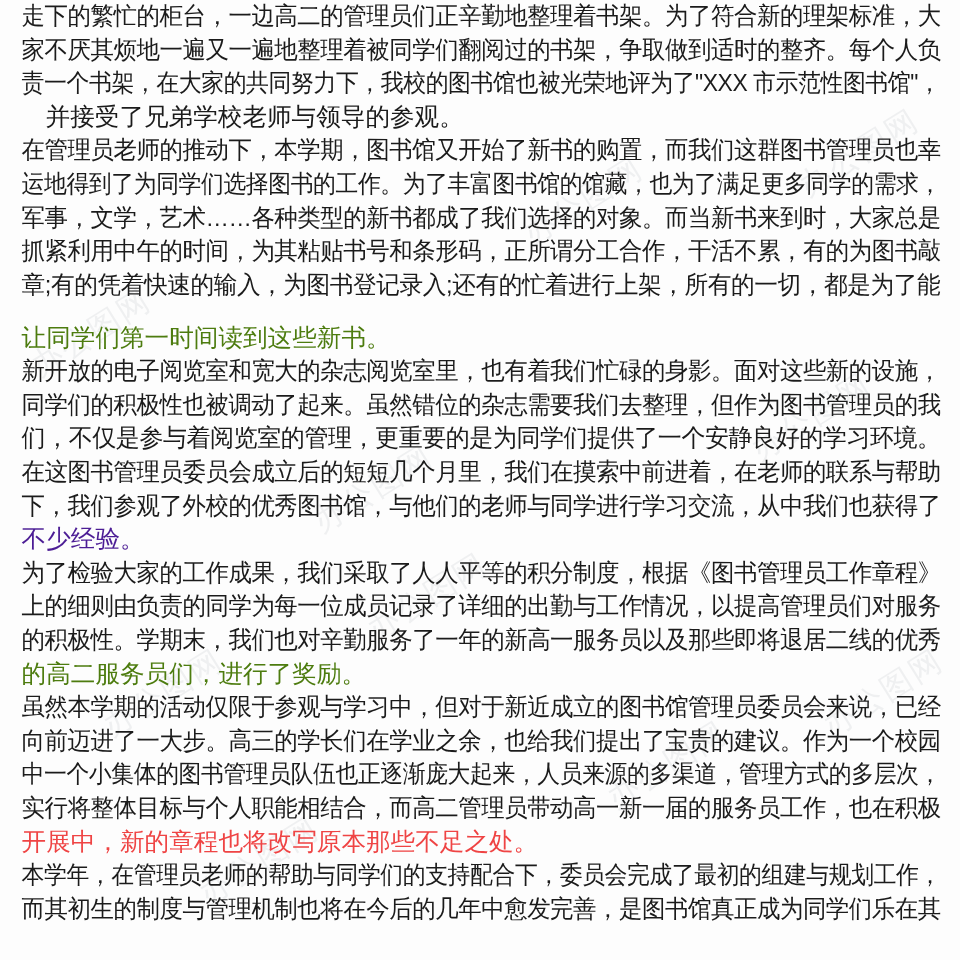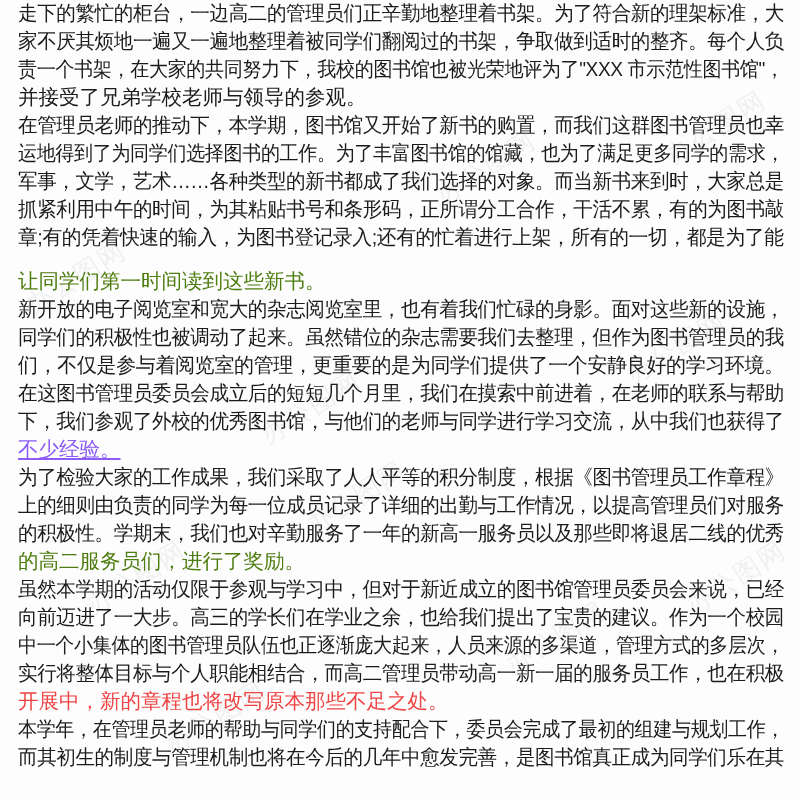--- a/index.html
+++ b/index.html
@@ -69,36 +69,36 @@
     <span class="wm" style="left: 20px; top: 260px; color: rgba(120, 125, 135, 0.1);">办公图网</span>
   </div>
 
   <div id="doc-body">
 
     
 
     <div class="doc-line tight" style="color: rgb(27, 27, 27); display: inline-block; transform-origin: left center; transform: scaleX(0.9527); width: 804px;">走下的繁忙的柜台，一边高二的管理员们正辛勤地整理着书架。为了符合新的理架标准，大</div>
     <div class="doc-line tight" style="color: rgb(27, 27, 27); display: inline-block; transform-origin: left center; transform: scaleX(0.9527); width: 804px;">家不厌其烦地一遍又一遍地整理着被同学们翻阅过的书架，争取做到适时的整齐。每个人负</div>
     <div class="doc-line tight" style="color: rgb(27, 27, 27); display: inline-block; transform-origin: left center; transform: scaleX(0.9307); width: 823px;">责一个书架，在大家的共同努力下，我校的图书馆也被光荣地评为了"XXX 市示范性图书馆"，</div>
-    <div class="doc-line" style="color: rgb(27, 27, 27);">并接受了兄弟学校老师与领导的参观。</div>
+    <div class="doc-line" style="color: rgb(27, 27, 27); margin-left: 20px;">并接受了兄弟学校老师与领导的参观。</div>
 
     <div class="doc-line tight" style="color: rgb(27, 27, 27); display: inline-block; transform-origin: left center; transform: scaleX(0.9527); width: 804px;">在管理员老师的推动下，本学期，图书馆又开始了新书的购置，而我们这群图书管理员也幸</div>
     <div class="doc-line tight" style="color: rgb(27, 27, 27); display: inline-block; transform-origin: left center; transform: scaleX(0.9296); width: 824px;">运地得到了为同学们选择图书的工作。为了丰富图书馆的馆藏，也为了满足更多同学的需求，</div>
     <div class="doc-line tight" style="color: rgb(27, 27, 27); display: inline-block; transform-origin: left center; transform: scaleX(0.9527); width: 804px;">军事，文学，艺术……各种类型的新书都成了我们选择的对象。而当新书来到时，大家总是</div>
     <div class="doc-line tight" style="color: rgb(27, 27, 27); display: inline-block; transform-origin: left center; transform: scaleX(0.9527); width: 804px;">抓紧利用中午的时间，为其粘贴书号和条形码，正所谓分工合作，干活不累，有的为图书敲</div>
     <div class="doc-line tight" style="color: rgb(27, 27, 27); display: inline-block; transform-origin: left center; transform: scaleX(0.9635); width: 795px;">章;有的凭着快速的输入，为图书登记录入;还有的忙着进行上架，所有的一切，都是为了能</div>
     <div class="doc-line" style="color: #4d7c0f; margin-top: 16px;">让同学们第一时间读到这些新书。</div>
 
     <div class="doc-line tight" style="color: rgb(27, 27, 27); display: inline-block; transform-origin: left center; transform: scaleX(0.9527); width: 804px;">新开放的电子阅览室和宽大的杂志阅览室里，也有着我们忙碌的身影。面对这些新的设施，</div>
     <div class="doc-line tight" style="color: rgb(27, 27, 27); display: inline-block; transform-origin: left center; transform: scaleX(0.9527); width: 804px;">同学们的积极性也被调动了起来。虽然错位的杂志需要我们去整理，但作为图书管理员的我</div>
     <div class="doc-line tight" style="color: rgb(27, 27, 27); display: inline-block; transform-origin: left center; transform: scaleX(0.977); width: 784px;">们，不仅是参与着阅览室的管理，更重要的是为同学们提供了一个安静良好的学习环境。</div>
 
     <div class="doc-line tight" style="color: rgb(27, 27, 27); display: inline-block; transform-origin: left center; transform: scaleX(0.9527); width: 804px;">在这图书管理员委员会成立后的短短几个月里，我们在摸索中前进着，在老师的联系与帮助</div>
     <div class="doc-line tight" style="color: rgb(27, 27, 27); display: inline-block; transform-origin: left center; transform: scaleX(0.9527); width: 804px;">下，我们参观了外校的优秀图书馆，与他们的老师与同学进行学习交流，从中我们也获得了</div>
-    <div class="doc-line" style="color: #8b5cf6; text-decoration: underline;">不少经验。</div>
+    <div class="doc-line" style="color: #4c1d95;">不少经验。</div>
 
     <div class="doc-line tight" style="color: rgb(27, 27, 27); display: inline-block; transform-origin: left center; transform: scaleX(0.9527); width: 804px;">为了检验大家的工作成果，我们采取了人人平等的积分制度，根据《图书管理员工作章程》</div>
     <div class="doc-line tight" style="color: rgb(27, 27, 27); display: inline-block; transform-origin: left center; transform: scaleX(0.9527); width: 804px;">上的细则由负责的同学为每一位成员记录了详细的出勤与工作情况，以提高管理员们对服务</div>
     <div class="doc-line tight" style="color: rgb(27, 27, 27); display: inline-block; transform-origin: left center; transform: scaleX(0.9527); width: 804px;">的积极性。学期末，我们也对辛勤服务了一年的新高一服务员以及那些即将退居二线的优秀</div>
     <div class="doc-line" style="color: #4d7c0f;">的高二服务员们，进行了奖励。</div>
 
     <div class="doc-line tight" style="color: rgb(27, 27, 27); display: inline-block; transform-origin: left center; transform: scaleX(0.9527); width: 804px;">虽然本学期的活动仅限于参观与学习中，但对于新近成立的图书馆管理员委员会来说，已经</div>
     <div class="doc-line tight" style="color: rgb(27, 27, 27); display: inline-block; transform-origin: left center; transform: scaleX(0.9527); width: 804px;">向前迈进了一大步。高三的学长们在学业之余，也给我们提出了宝贵的建议。作为一个校园</div>
     <div class="doc-line tight" style="color: rgb(27, 27, 27); display: inline-block; transform-origin: left center; transform: scaleX(0.9296); width: 824px;">中一个小集体的图书管理员队伍也正逐渐庞大起来，人员来源的多渠道，管理方式的多层次，</div>
     <div class="doc-line tight" style="color: rgb(27, 27, 27); display: inline-block; transform-origin: left center; transform: scaleX(0.9527); width: 804px;">实行将整体目标与个人职能相结合，而高二管理员带动高一新一届的服务员工作，也在积极</div>

